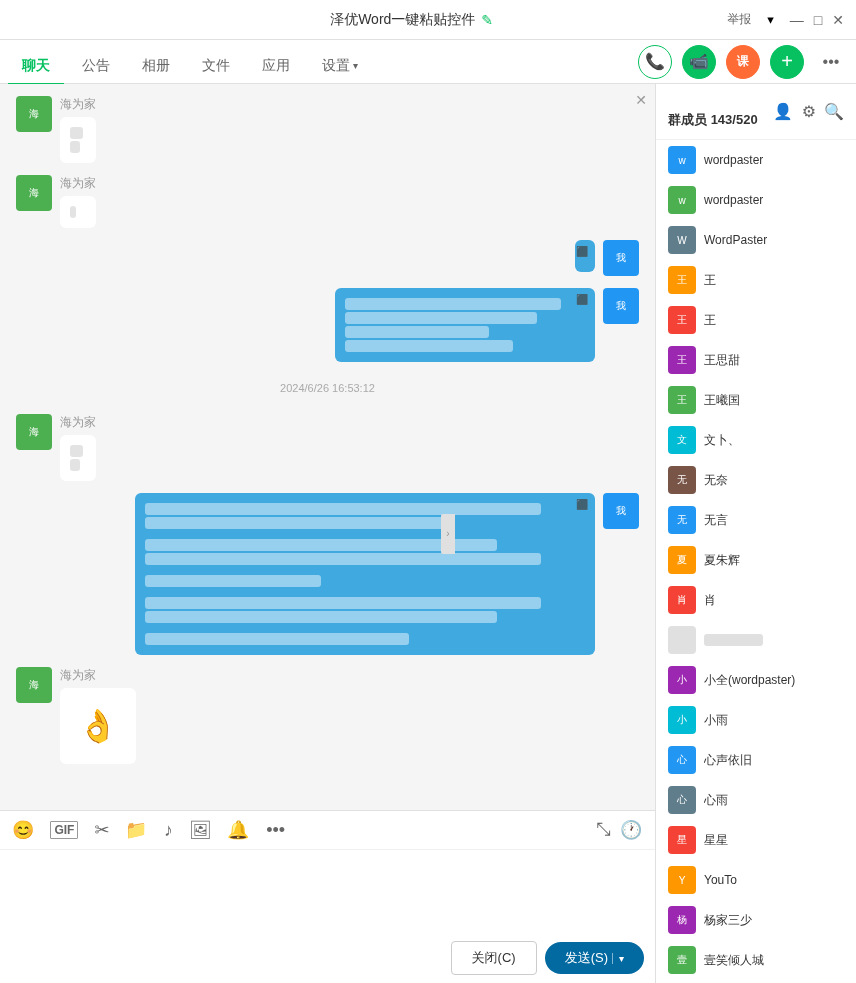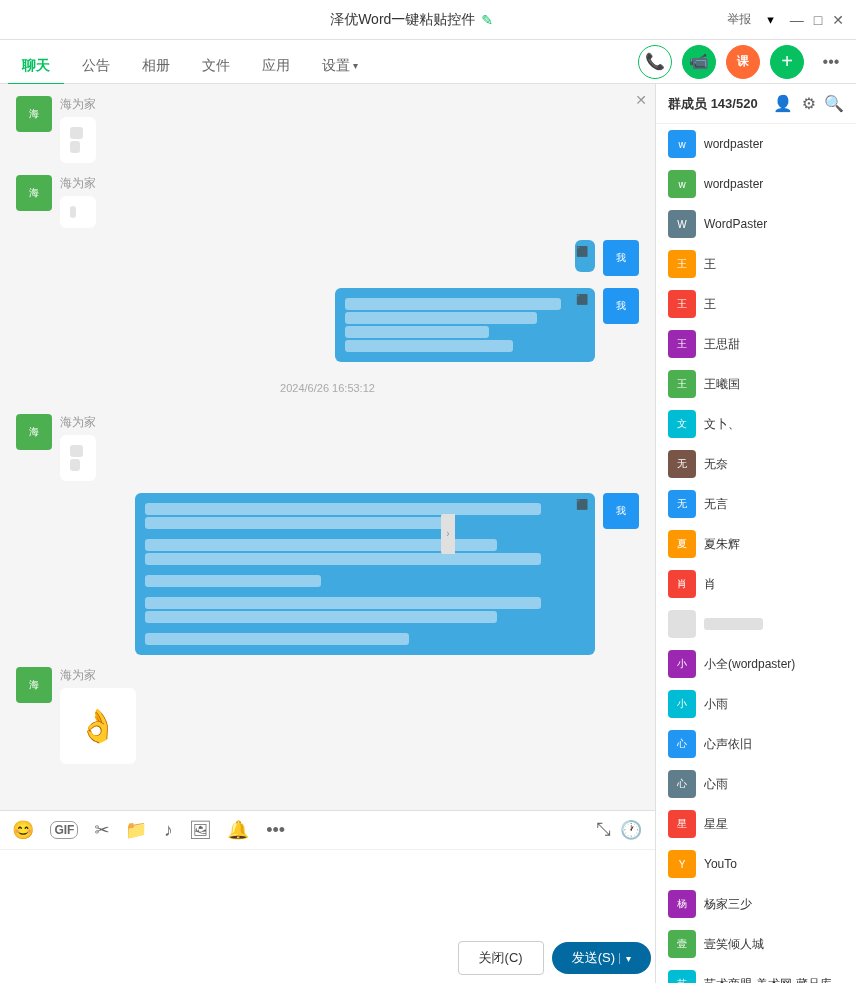--- a/index.html
+++ b/index.html
@@ -211,21 +211,21 @@
       border: none;
       font-size: 13px;
       color: #333;
       resize: none;
       font-family: inherit;
     }
     .chat-actions {
       display: flex;
       justify-content: flex-end;
       align-items: center;
-      padding: 8px 4px;
+      padding: 8px 11px;
       gap: 8px;
     }
     .btn-close {
       padding: 7px 20px;
       border: 1px solid #ccc;
       background: #fff;
       border-radius: 4px;
       cursor: pointer;
       font-size: 13px;
       color: #333;
@@ -260,20 +260,21 @@
       display: flex;
       align-items: center;
       justify-content: space-between;
       padding: 10px 12px;
       border-bottom: 1px solid #f0f0f0;
     }
     .member-count {
       font-size: 13px;
       color: #333;
       font-weight: bold;
+      margin-top: 17px;
     }
     .member-header-icons {
       display: flex;
       gap: 8px;
       color: #666;
       font-size: 16px;
     }
     .member-items {
       flex: 1;
       overflow-y: auto;
@@ -503,21 +504,21 @@
       </div>
 
     </div>
 
     <div class="side-collapse">›</div>
 
     <div class="chat-input-area">
 
       <div class="chat-toolbar">
         <span class="toolbar-icon">😊</span>
-        <span class="toolbar-icon" style="font-size:12px;font-weight:bold;border:1px solid #999;padding:1px 3px;border-radius:7px;">GIF</span>
+        <span class="toolbar-icon" style="font-size:12px;font-weight:bold;border:1px solid #999;padding:1px 3px;border-radius:1px;">GIF</span>
         <span class="toolbar-icon">✂</span>
         <span class="toolbar-icon">📁</span>
         <span class="toolbar-icon">♪</span>
         <span class="toolbar-icon">🖼</span>
         <span class="toolbar-icon">🔔</span>
         <span class="toolbar-icon">•••</span>
         <div class="toolbar-right">
           <span class="toolbar-icon">⤡</span>
           <span class="toolbar-icon">🕐</span>
         </div>

